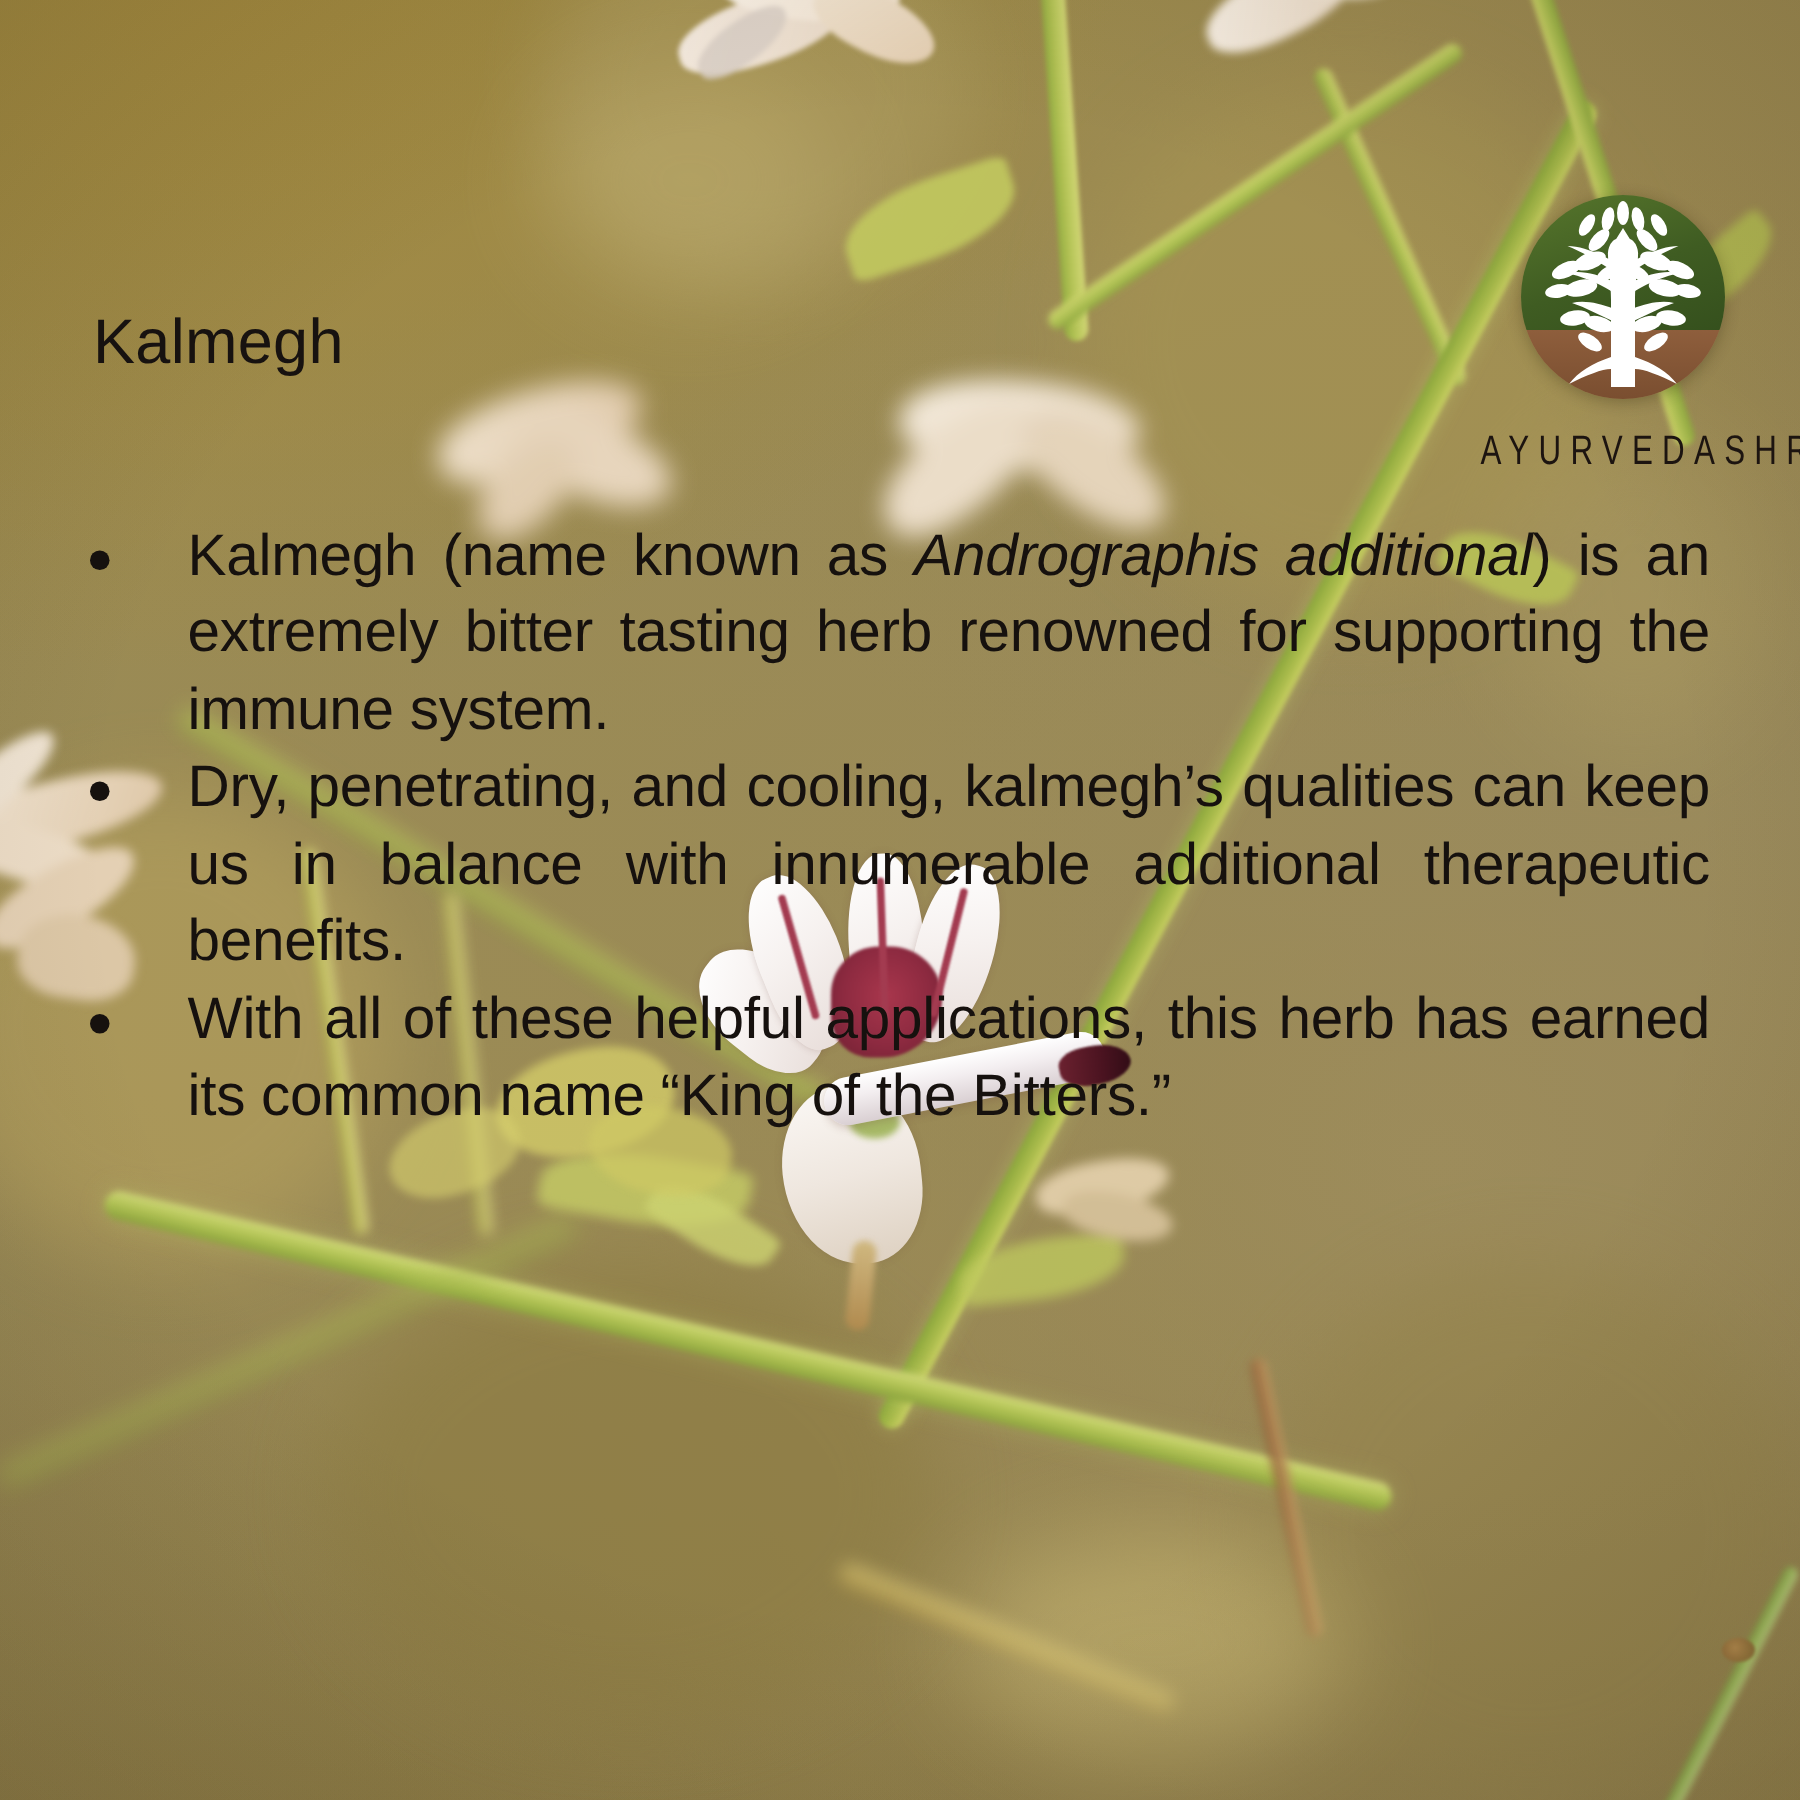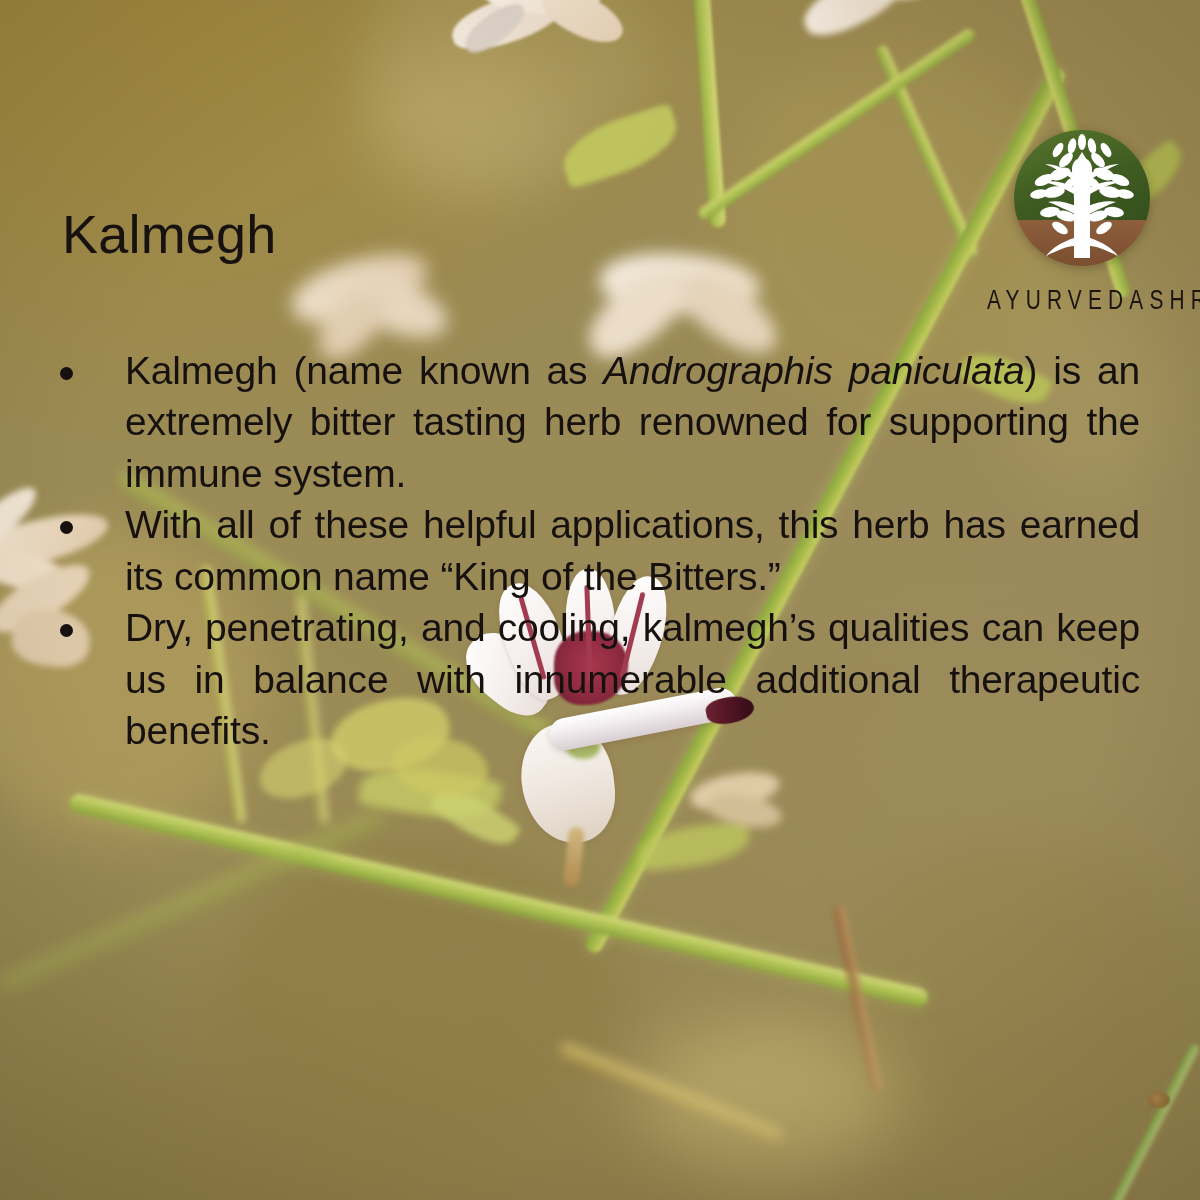--- a/index.html
+++ b/index.html
@@ -234,21 +234,21 @@
     position:absolute;left:1148px;top:1092px;width:22px;height:16px;
     background:radial-gradient(circle at 40% 40%, #b58b4e, #7d5a2c);
     border-radius:50%;filter:blur(1.2px);opacity:.9;
   }
 
   
   .content{position:absolute;inset:0;}
 
   .page-title{
     position:absolute;left:62px;top:207px;
-    font-size:54px;line-height:1;
+    font-size:42px;line-height:1;
     font-weight:300;letter-spacing:.2px;
     color:#171210;
     font-family:"Liberation Sans", sans-serif;
     text-align:center;
   }
 
   .bullets{position:absolute;left:60px;top:345px;width:1080px;}
   .bullet{position:relative;display:flex;align-items:flex-start;}
   .bullet + .bullet{margin-top:0;}
   .b-dot{
@@ -390,35 +390,35 @@
 
   <div class="content">
 
     <div class="page-title">Kalmegh</div>
 
     <div class="bullets">
 
       <div class="bullet bl-1">
         <span class="b-dot"></span>
         <div class="b-text">
-          <span>Kalmegh (name known as </span><em>Andrographis paniculata</em><span>) is an extremely bitter tasting herb renowned for supporting the immune system.</span>
+          <span>Kalmegh (name known as </span><em>Andrographis additional</em><span>) is an extremely bitter tasting herb renowned for supporting the immune system.</span>
+        </div>
+      </div>
+
+      <div class="bullet bl-2">
+        <span class="b-dot"></span>
+        <div class="b-text">
+          <span>Dry, penetrating, and cooling, kalmegh’s qualities can keep us in balance with innumerable additional therapeutic benefits.</span>
         </div>
       </div>
 
       <div class="bullet bl-3">
         <span class="b-dot"></span>
         <div class="b-text">
           <span>With all of these helpful applications, this herb has earned its common name “King of the Bitters.”</span>
-        </div>
-      </div>
-
-      <div class="bullet bl-2">
-        <span class="b-dot"></span>
-        <div class="b-text">
-          <span>Dry, penetrating, and cooling, kalmegh’s qualities can keep us in balance with innumerable additional therapeutic benefits.</span>
         </div>
       </div>
 
     </div>
 
     <div class="logo-wrap">
       <div class="logo-mark">
         <div class="logo-sky"></div>
         <div class="logo-ground"></div>
         <svg class="logo-tree" viewBox="0 0 136 136" xmlns="http://www.w3.org/2000/svg" aria-hidden="true">

